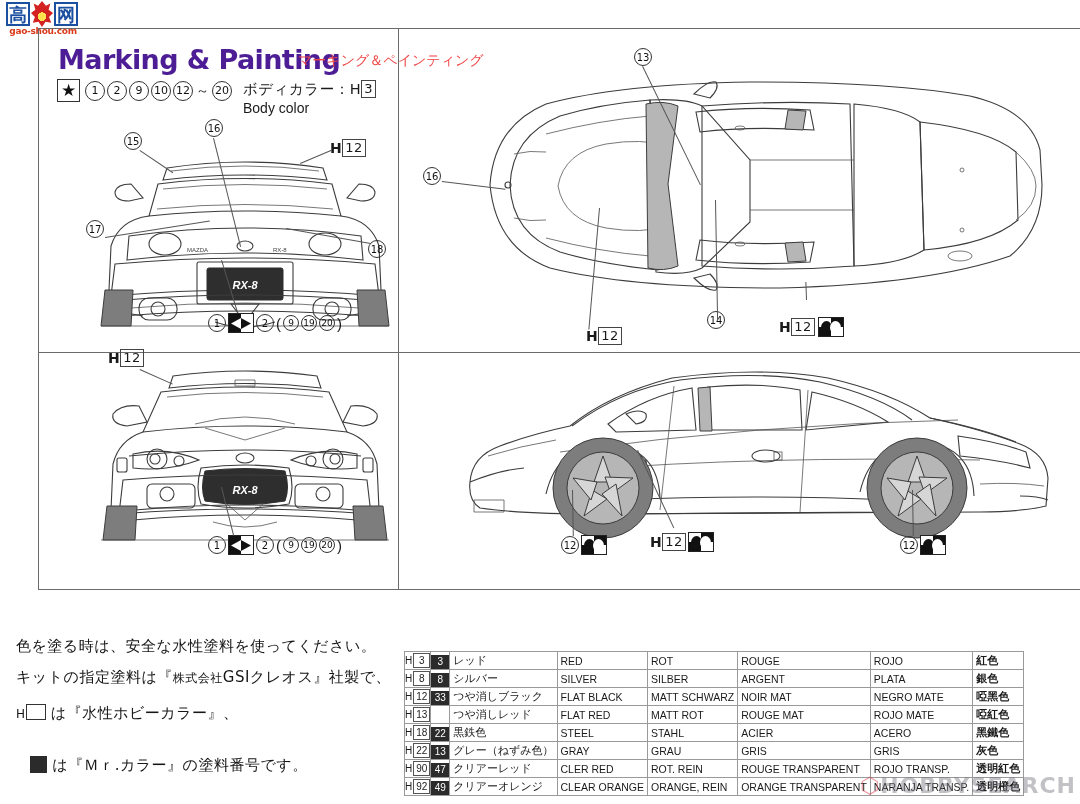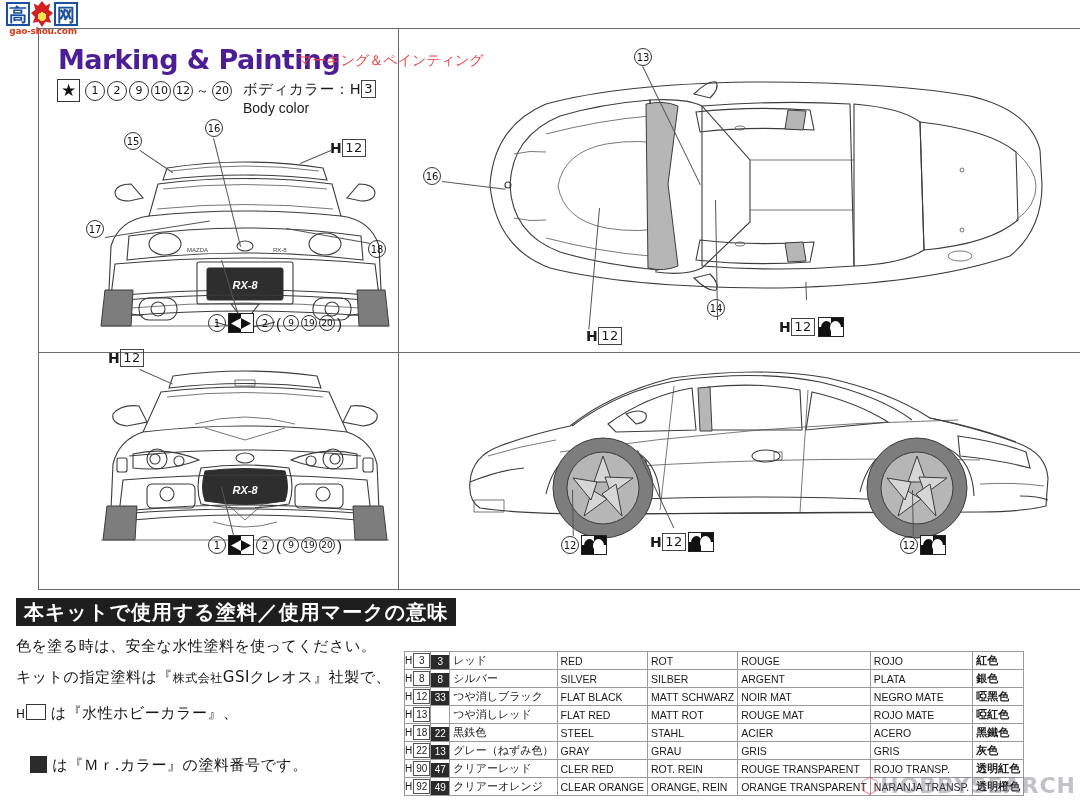--- a/index.html
+++ b/index.html
@@ -607,21 +607,21 @@
   <div class="callout" style="left:634px; top:48px;">
     <span class="circ s18">13</span>
   </div>
   <div class="lead" style="left:643px; top:66px; width:132px; transform: rotate(64deg);"></div>
 
   <div class="callout" style="left:423px; top:167px;">
     <span class="circ s18">16</span>
   </div>
   <div class="lead" style="left:442px; top:181px; width:64px; transform: rotate(7deg);"></div>
 
-  <div class="callout" style="left:707px; top:299px;">
+  <div class="callout" style="left:707px; top:311px;">
     <span class="circ s18">14</span>
   </div>
   <div class="lead" style="left:716px; top:200px; width:120px; transform: rotate(89deg);"></div>
 
   <div class="hlabel" style="left:586px; top:327px;">
     <span>H</span><span class="hbox">12</span>
   </div>
   <div class="lead" style="left:600px; top:208px; width:122px; transform: rotate(95deg);"></div>
 
   <div class="hlabel" style="left:779px; top:318px;">
@@ -736,21 +736,20 @@
       <i class="q1"></i>
         <i class="q2"></i>
         <i class="q3"></i>
         <i class="q4"></i>
       <span class="dot-b"></span>
         <span class="dot-w"></span>
     </span>
   </div>
   <div class="lead" style="left:913px; top:490px; width:46px; transform: rotate(89deg);"></div>
 
-  <div class="banner" style="left:16px; top:598px;">本キットで使用する塗料／使用マークの意味</div>
 
   <div class="legend-line" style="left:16px; top:668px;">
     <span>キットの指定塗料は『</span><span class="small">株式会社</span><span>GSIクレオス</span><span>』社製で、</span>
   </div>
 
   <div class="legend-line" style="left:16px; top:637px;">色を塗る時は、安全な水性塗料を使ってください。</div>
 
   <div class="legend-line" style="left:16px; top:704px;">
     <span class="small">H</span><span class="inline-hbox"></span>
     <span>は『水性ホビーカラー』、</span>

